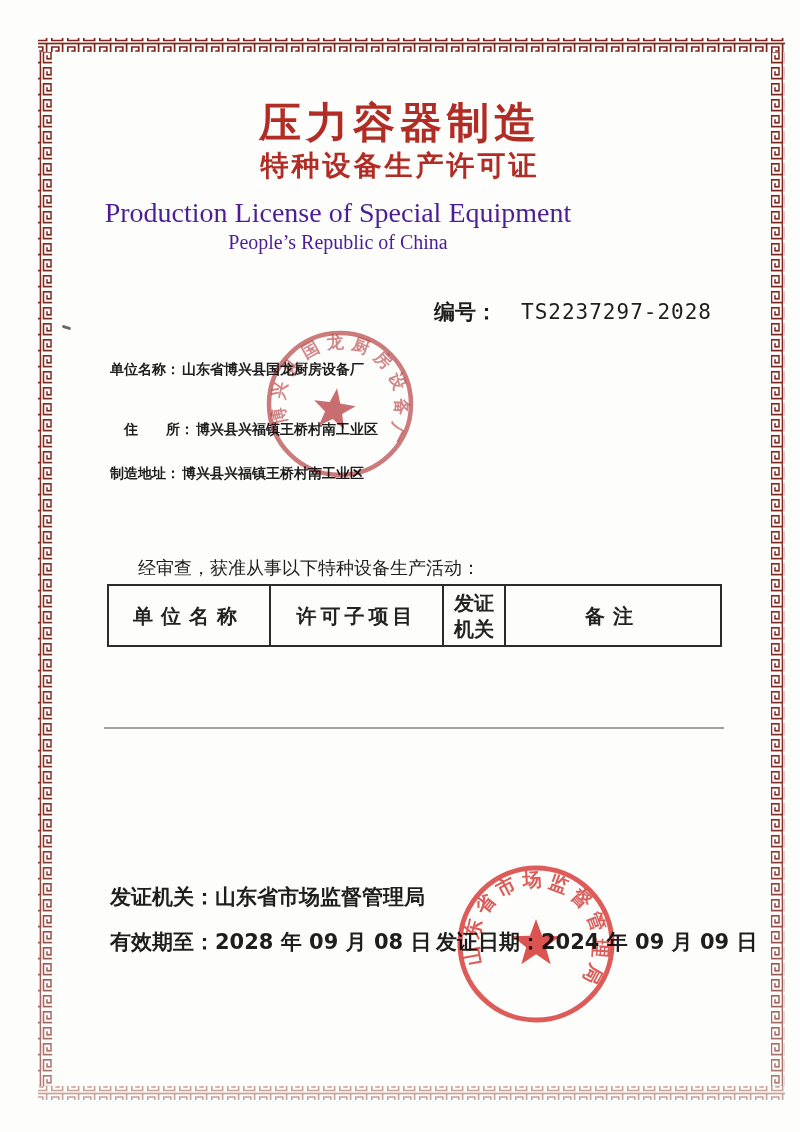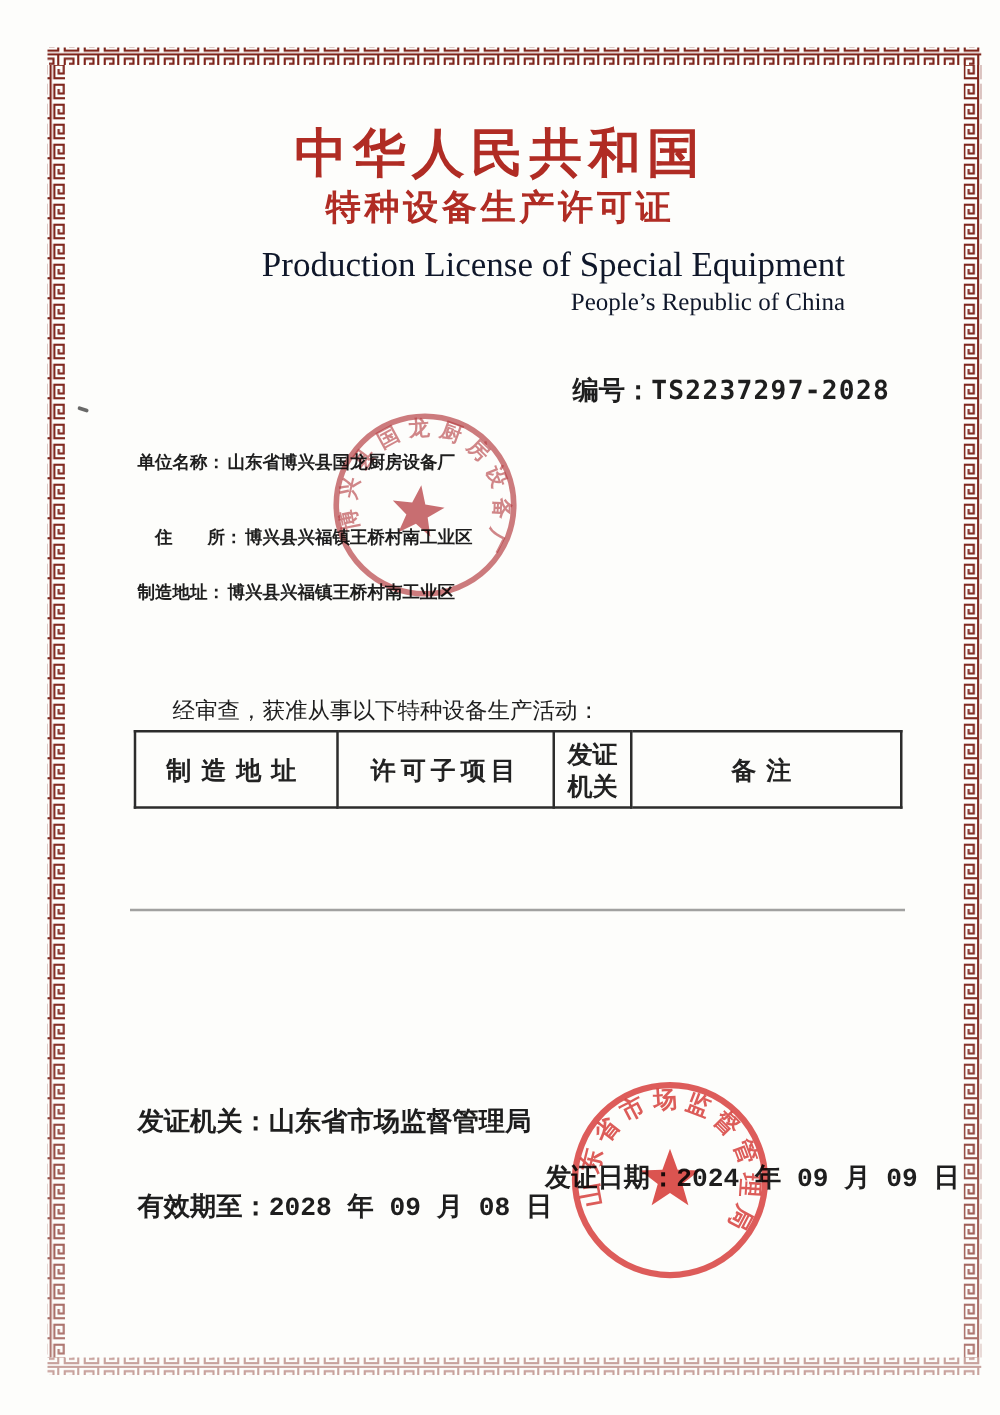--- a/index.html
+++ b/index.html
@@ -6,48 +6,48 @@
   body{
     width:800px;height:1132px;position:relative;overflow:hidden;
     background:#fdfdfb;color:#1e1e1e;
     font-family:"DejaVu Sans","Liberation Sans",sans-serif;
   }
   .abs{position:absolute;}
   
   .t-zh{left:0;width:800px;text-align:center;color:#b02c24;font-weight:700;}
   .t-zh1{top:95px;font-size:42px;letter-spacing:5px;}
   .t-zh2{top:147px;font-size:28px;letter-spacing:3px;}
-  .t-en{left:0;width:676px;text-align:right;color:#0f172a;
+  .t-en{left:0;width:676px;text-align:center;color:#4c1d95;
         font-family:"Liberation Serif","DejaVu Serif",serif;}
   .t-en1{top:197px;font-size:28px;}
   .t-en2{top:231px;font-size:20px;}
   
   .license-no{top:298px;right:88px;font-size:21px;font-weight:700;white-space:nowrap;}
   .license-no .num{font-family:"DejaVu Sans Mono","Liberation Mono",monospace;
-                   font-weight:700;letter-spacing:1px;}
+                   font-weight:400;letter-spacing:1px;margin-left:24px;}
   
   .field{left:110px;font-size:14px;font-weight:700;white-space:nowrap;}
   .f1{top:361px;} .f2{top:421px;margin-left:14px;} .f3{top:465px;}
   .field .val{margin-left:2px;}
   .intro{top:556px;left:138px;font-size:18px;font-weight:400;}
   
   table.lic{position:absolute;left:107px;top:584px;width:613px;
             border-collapse:collapse;table-layout:fixed;
             font-size:20px;font-weight:600;color:#222;}
   table.lic th,table.lic td{border:2px solid #2c2c2c;padding:2px 4px;
             text-align:center;vertical-align:middle;line-height:26px;}
   table.lic th{font-weight:600;height:55px;}
   table.lic td{height:72px;white-space:pre-line;}
   .sp8{letter-spacing:8px;} .sp4{letter-spacing:4px;}
   td.c1{text-align:left;padding-left:6px;}
   .table-underline{top:727px;left:104px;width:620px;height:2px;background:#555;opacity:.55;}
   
-  .footer-row{font-size:21px;font-weight:700;white-space:nowrap;font-family:Liberation Mono, monospace;}
+  .footer-row{font-size:21px;font-weight:700;white-space:nowrap;}
   .issuer{top:883px;left:110px;}
-  .valid{top:928px;left:110px;margin-top:23px;}
+  .valid{top:928px;left:110px;}
   .issued{top:928px;left:436px;}
   
   svg.stamp{position:absolute;mix-blend-mode:multiply;}
   .stamp1{left:258px;top:322px;}
   .stamp2{left:446px;top:854px;}
   .ink-speck{top:326px;left:62px;width:9px;height:3px;background:#444;
              border-radius:2px;transform:rotate(18deg);opacity:.8;}
   .frame{left:0;top:0;}
 </style>
 </head>
@@ -75,21 +75,21 @@
     <mask id="fadeM">
         <rect x="0" y="0" width="800" height="1132" fill="url(#fadeG)"></rect>
       </mask>
   </defs>
   <rect x="38" y="38" width="747" height="14" fill="url(#fretH)"></rect>
   <rect x="38" y="1086" width="747" height="14" fill="url(#fretH)" opacity="0.42"></rect>
   <rect x="38" y="52" width="14" height="1034" fill="url(#fretV)" mask="url(#fadeM)"></rect>
   <rect x="771" y="52" width="14" height="1034" fill="url(#fretV)" mask="url(#fadeM)"></rect>
 </svg>
 
-<div class="abs t-zh t-zh1">中华人民共和国</div>
+<div class="abs t-zh t-zh1">压力容器制造</div>
 <div class="abs t-zh t-zh2">特种设备生产许可证</div>
 <div class="abs t-en t-en1">Production License of Special Equipment</div>
 <div class="abs t-en t-en2">People’s Republic of China</div>
 
 <div class="abs license-no">
   <span>编号：</span><span class="num">TS2237297-2028</span>
 </div>
 
 <div class="abs ink-speck"></div>
 
@@ -107,21 +107,21 @@
 
 <table class="lic">
   <colgroup>
       <col style="width:162px">
       <col style="width:173px">
       <col style="width:62px">
       <col style="width:216px">
     </colgroup>
   <tbody>
       <tr>
-    <th class="sp8">制造地址</th>
+    <th class="sp8">单位名称</th>
     <th class="sp4">许可子项目</th>
     <th>发证机关</th>
     <th class="sp8">备注</th>
   </tr>
 </tbody>
   </table>
 <div class="abs table-underline"></div>
 
 <div class="abs footer-row issuer">
   <span>发证机关：</span><span>山东省市场监督管理局</span>

